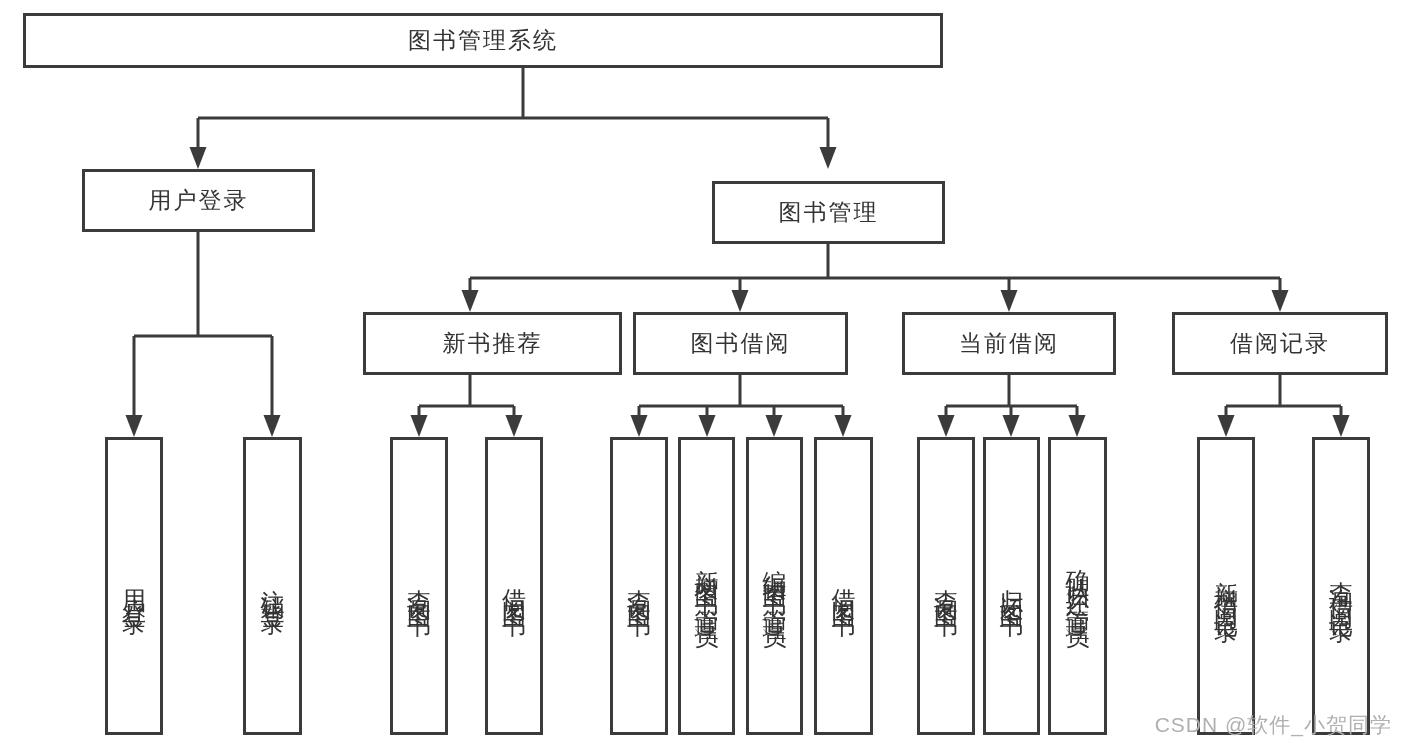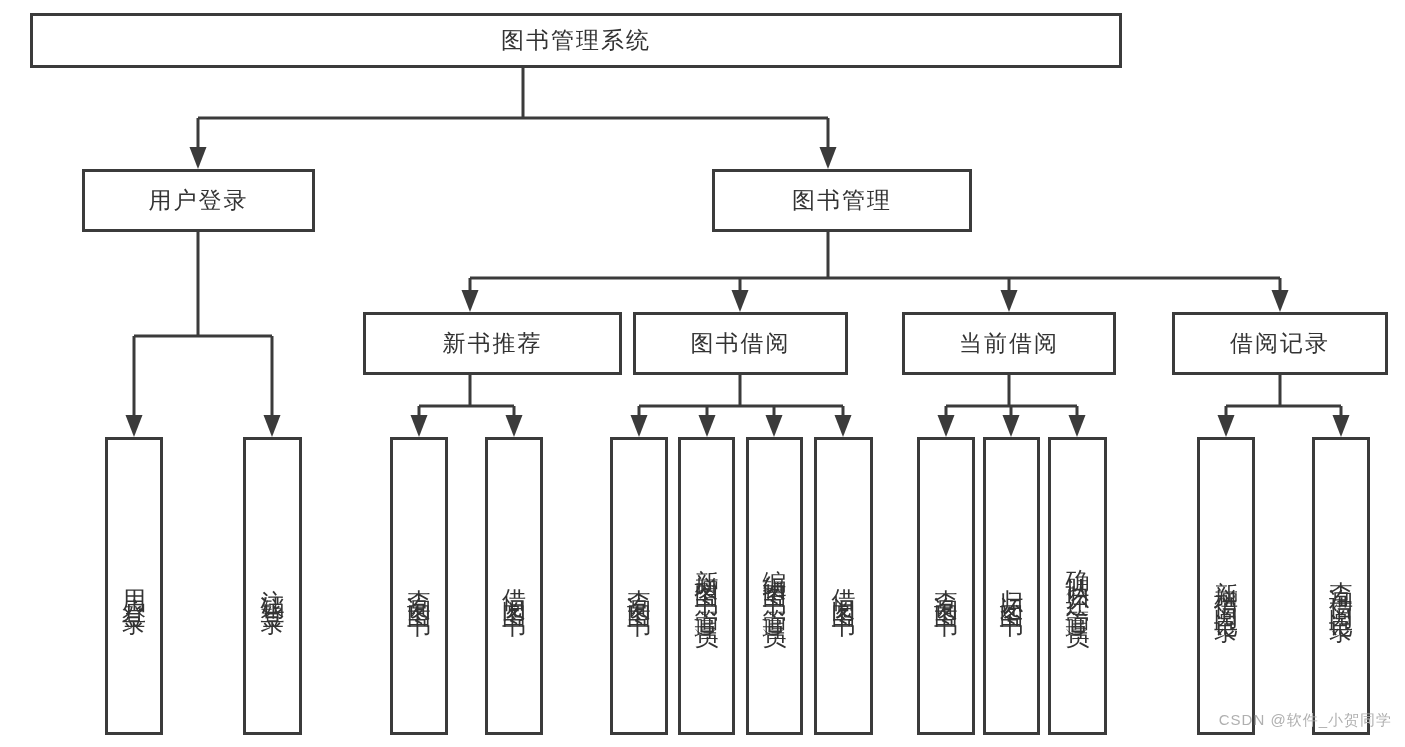--- a/index.html
+++ b/index.html
@@ -23,21 +23,21 @@
     display:flex; align-items:center; justify-content:center;
     color:var(--text); text-align:center;
   }
   .box.h{font-size:23px; letter-spacing:2px; white-space:nowrap;}
   .box.v{
     writing-mode:vertical-rl;
     font-size:24px; letter-spacing:8px; line-height:1;
   }
   .watermark{
     position:absolute; z-index:3; right:13px; top:711px;
-    font-size:15px; letter-spacing:1px; color:var(--watermark);
+    font-size:21px; letter-spacing:1px; color:var(--watermark);
     white-space:nowrap;
     text-align:right;
   }
 </style>
 </head>
 <body>
 
 <div class="canvas">
 
   <svg class="wires" width="1405" height="747" viewBox="0 0 1405 747">
@@ -83,24 +83,24 @@
         <polygon points="1002.5,415 1019.5,415 1011,437"></polygon>
         <line x1="1077" y1="406" x2="1077" y2="421"></line>
         <polygon points="1068.5,415 1085.5,415 1077,437"></polygon>
         <line x1="1226" y1="406" x2="1226" y2="421"></line>
         <polygon points="1217.5,415 1234.5,415 1226,437"></polygon>
         <line x1="1341" y1="406" x2="1341" y2="421"></line>
         <polygon points="1332.5,415 1349.5,415 1341,437"></polygon>
       </g>
   </svg>
 
-  <div class="box h" style="left:30px;top:13px;width:1092px;height:55px">图书管理系统</div>
+  <div class="box h" style="left:23px;top:13px;width:920px;height:55px">图书管理系统</div>
 
   <div class="box h" style="left:82px;top:169px;width:233px;height:63px">用户登录</div>
-  <div class="box h" style="left:712px;top:169px;width:260px;height:63px">图书管理</div>
+  <div class="box h" style="left:712px;top:181px;width:233px;height:63px">图书管理</div>
 
   <div class="box h" style="left:363px;top:312px;width:259px;height:63px">新书推荐</div>
   <div class="box h" style="left:633px;top:312px;width:215px;height:63px">图书借阅</div>
   <div class="box h" style="left:902px;top:312px;width:214px;height:63px">当前借阅</div>
   <div class="box h" style="left:1172px;top:312px;width:216px;height:63px">借阅记录</div>
 
   <div class="box v" style="left:105px;top:437px;width:58px;height:298px">用户登录</div>
   <div class="box v" style="left:243px;top:437px;width:59px;height:298px">注销登录</div>
 
   <div class="box v" style="left:390px;top:437px;width:58px;height:298px">查询图书</div>

